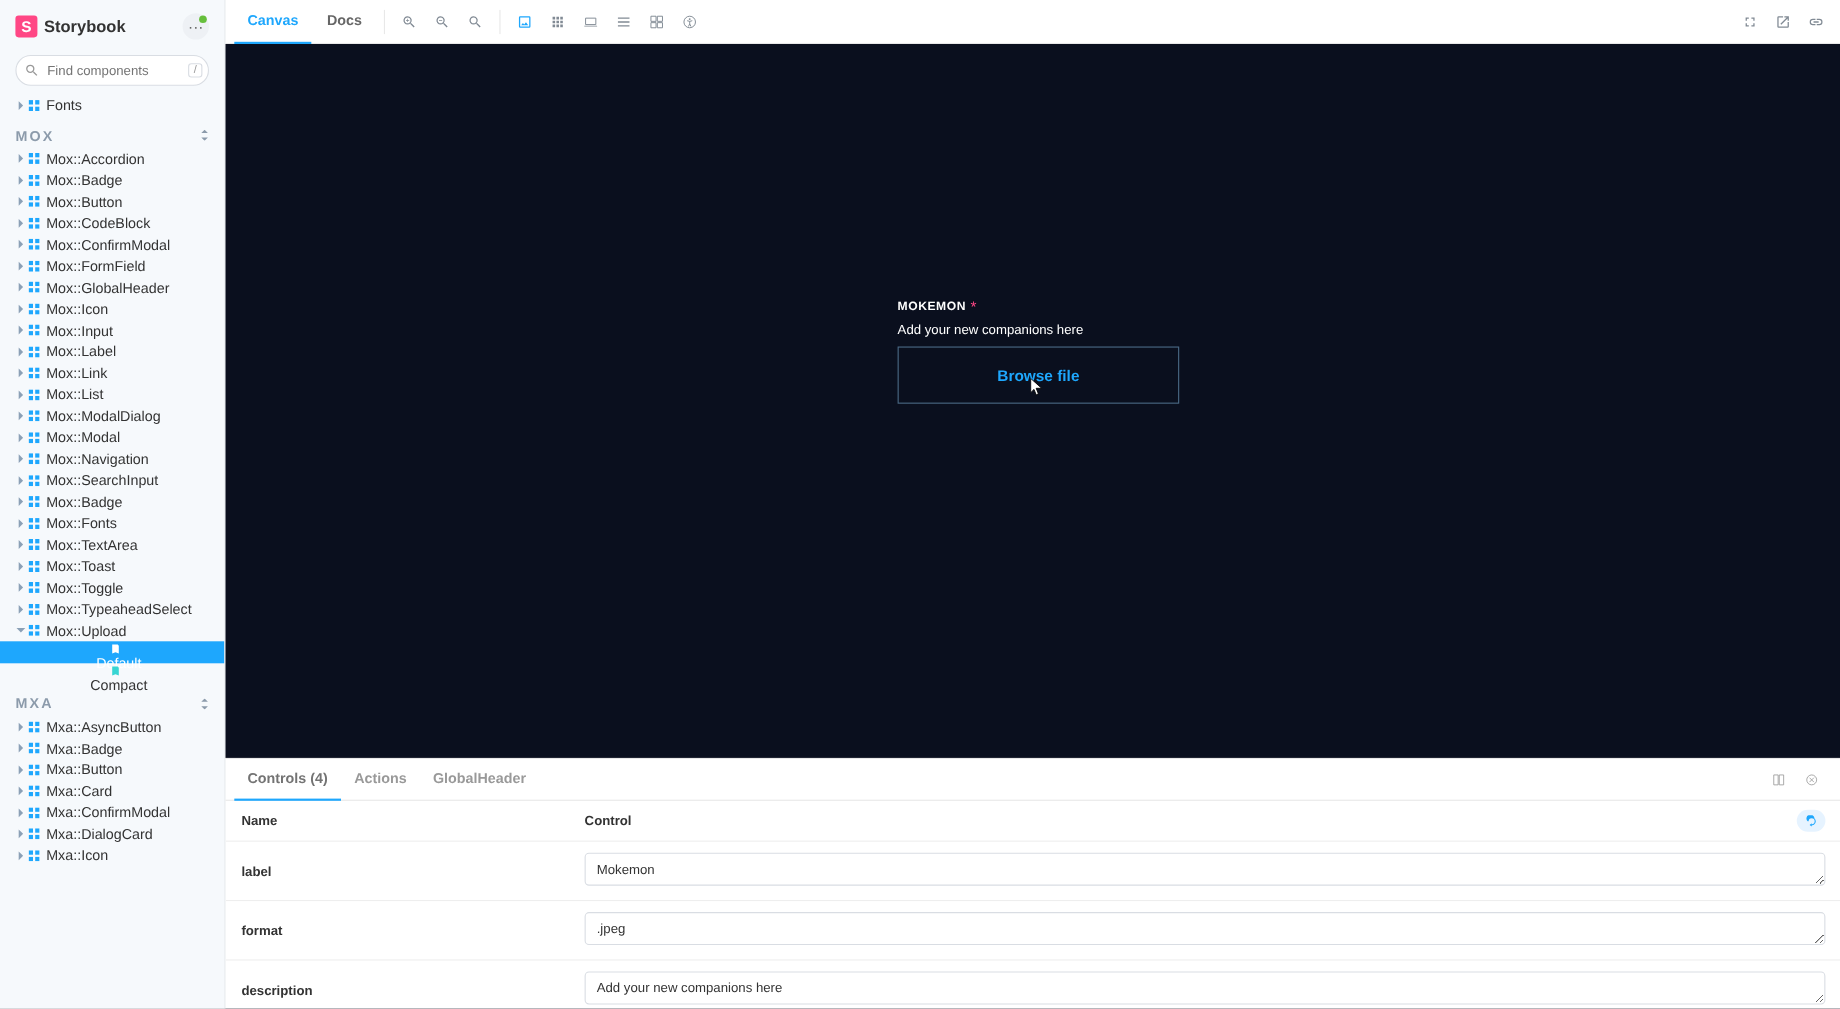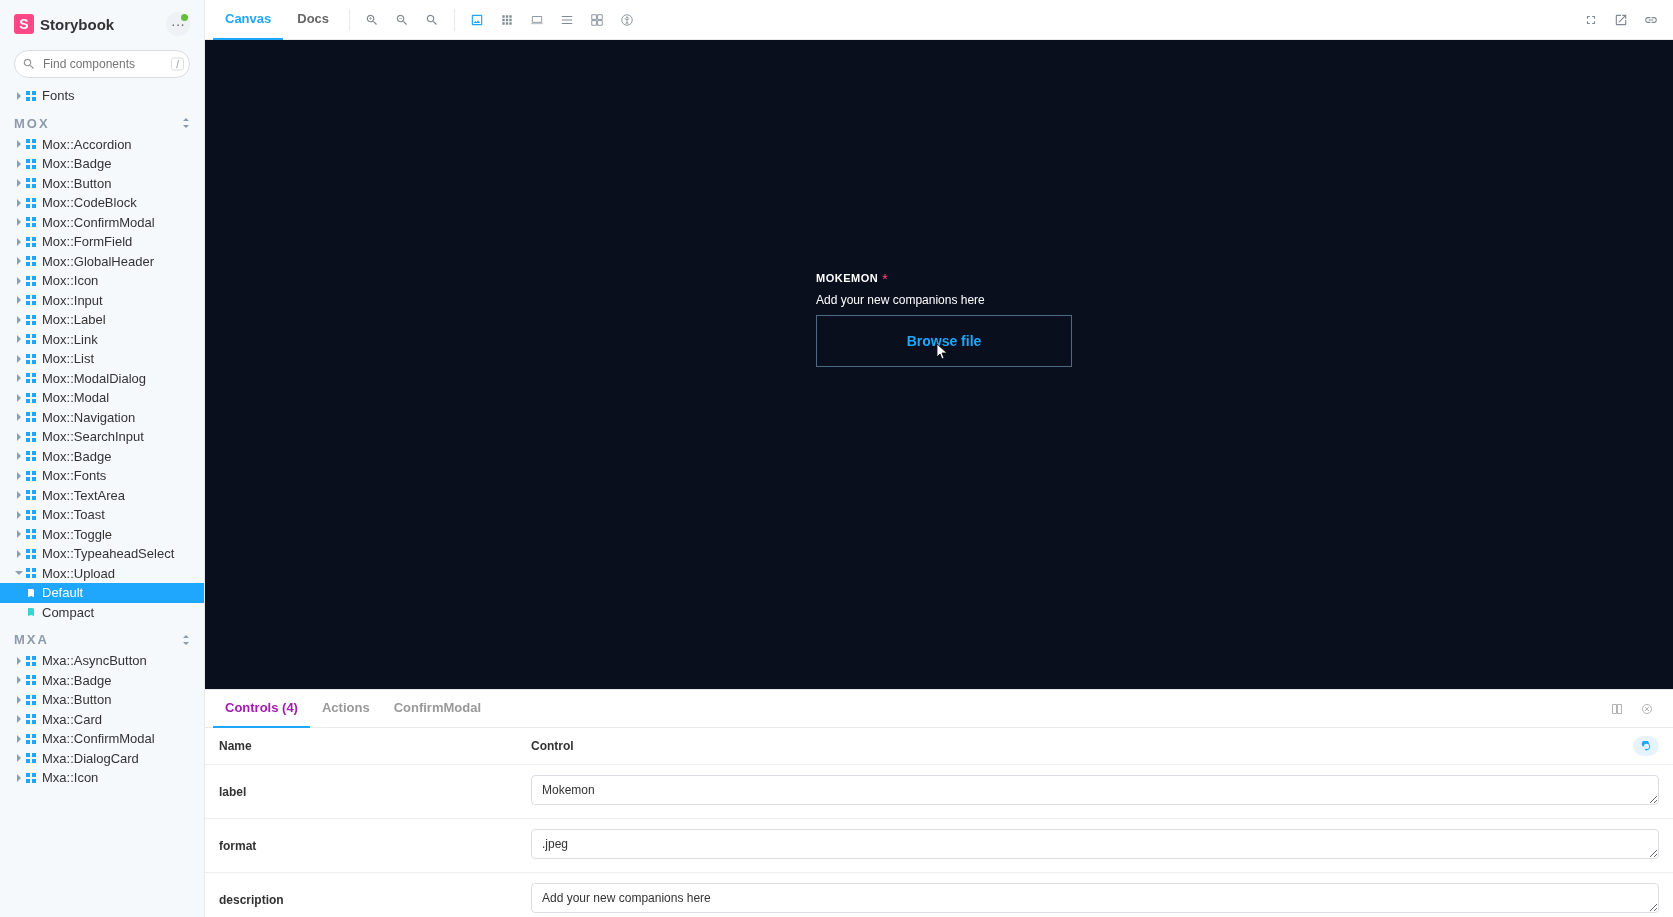--- a/index.html
+++ b/index.html
@@ -19,21 +19,21 @@
 .sidebar-search { margin: 6px 14px 8px; position: relative; }
 .sidebar-search input { width: 100%; padding: 6px 26px 6px 28px; border: 1px solid #d9dde3; border-radius: 16px; font-size: 12px; background:#fff; color:#6d28d9; }
 .sidebar-search .search-icon { position:absolute; left:8px; top:50%; transform:translateY(-50%); width:14px; height:14px; fill:#999; }
 .sidebar-search .slash { position:absolute; right:6px; top:50%; transform:translateY(-50%); font-size:10px; color:#999; border:1px solid #d9dde3; border-radius:3px; padding:0 4px; background:#fff; }
 
 .tree { flex: 1; overflow-y: auto; padding-bottom: 20px; }
 .tree-item { display:flex; align-items:center; padding: 2px 14px; height: 19.5px; cursor:pointer; color:#333; font-size:13px; }
 .tree-item .caret { width:10px; height:10px; margin-right:2px; fill:#8ba0b6; flex-shrink:0; }
 .tree-item .comp-icon { width:10px; height:10px; margin-right:6px; fill:#1ea7fd; flex-shrink:0; }
 .tree-item .story-icon { width:10px; height:10px; margin-right:6px; fill:#37d5d3; flex-shrink:0; }
-.tree-item.story { padding-left: 26px; }
+.tree-item.story { padding-left: 26px; flex-direction: column; }
 .tree-item.selected { background:#1ea7fd; color:#fff; }
 .tree-item.selected .story-icon { fill:#fff; }
 .tree-item.expanded .caret { transform: rotate(90deg); }
 
 .group-header { display:flex; align-items:center; padding: 10px 14px 4px; font-size:13px; font-weight:700; letter-spacing:2px; color:#8c9bab; text-transform:uppercase; }
 .group-header .updown { margin-left:auto; width:8px; height:10px; fill:#8c9bab; }
 
 
 .main { flex:1; display:flex; flex-direction:column; min-width:0; }
 
@@ -53,21 +53,21 @@
 .upload-label { font-size:11px; font-weight:700; letter-spacing:0.5px; color:#fff; text-transform:uppercase; }
 .upload-req { color:#ff4785; font-size:14px; margin-left:4px; vertical-align:middle; }
 .upload-desc { font-size:12px; color:#fff; margin-top:6px; }
 .upload-box { margin-top:8px; border:1px solid #4a6a85; height:52px; display:flex; align-items:center; justify-content:center; color:#1ea7fd; font-weight:600; font-size:14px; cursor:pointer; }
 .cursor-arrow { position:absolute; left:50%; top:304px; transform:translateX(-2px); width:12px; height:16px; }
 
 
 .panel { height: 228px; border-top:1px solid #e8e8e8; display:flex; flex-direction:column; }
 .panel-tabs { height:38px; border-bottom:1px solid #e8e8e8; display:flex; align-items:center; padding: 0 8px; }
 .panel-tab { padding:0 12px; height:38px; display:flex; align-items:center; font-size:13px; font-weight:600; color:#999; cursor:pointer; border-bottom:2px solid transparent; }
-.panel-tab.active { color:#a21caf; border-bottom-color:#1ea7fd; }
+.panel-tab.active { color:#737373; border-bottom-color:#1ea7fd; }
 .panel-tabs-right { margin-left:auto; display:flex; gap:6px; padding-right:6px; }
 .panel-icon-btn { width:24px; height:24px; display:flex; align-items:center; justify-content:center; cursor:pointer; color:#999; }
 .panel-icon-btn svg { width:12px; height:12px; fill:currentColor; }
 
 .controls-table { flex:1; overflow-y:auto; }
 .controls-header { display:flex; padding: 8px 14px; border-bottom:1px solid #eee; font-size:12px; font-weight:700; color:#333; align-items:center; }
 .col-name { width: 312px; }
 .col-control { flex:1; }
 .controls-header .reset { margin-left:auto; width:26px; height:20px; background:#e6f3ff; border-radius:10px; display:flex; align-items:center; justify-content:center; color:#1ea7fd; cursor:pointer; }
 .controls-header .reset svg { width:11px; height:11px; fill:currentColor; }
@@ -580,21 +580,21 @@
       </div>
       <svg class="cursor-arrow" viewBox="0 0 12 16">
           <path d="M0 0l0 13 3-3 2 5 2-1-2-5 5 0z" fill="#fff" stroke="#000" stroke-width="0.8"></path>
         </svg>
     </div>
 
     <div class="panel">
       <div class="panel-tabs">
         <div class="panel-tab active">Controls (4)</div>
         <div class="panel-tab">Actions</div>
-        <div class="panel-tab">ConfirmModal</div>
+        <div class="panel-tab">GlobalHeader</div>
         <div class="panel-tabs-right">
           <div class="panel-icon-btn">
               <svg viewBox="0 0 24 24">
                 <path d="M3 3h8v18H3zM13 3h8v18h-8z" fill="none" stroke="currentColor" stroke-width="1.5"></path>
               </svg>
             </div>
           <div class="panel-icon-btn">
               <svg viewBox="0 0 24 24">
                 <circle cx="12" cy="12" r="9" fill="none" stroke="currentColor" stroke-width="1.5"></circle>
                 <path d="M8 8l8 8M16 8l-8 8" stroke="currentColor" stroke-width="1.5"></path>

